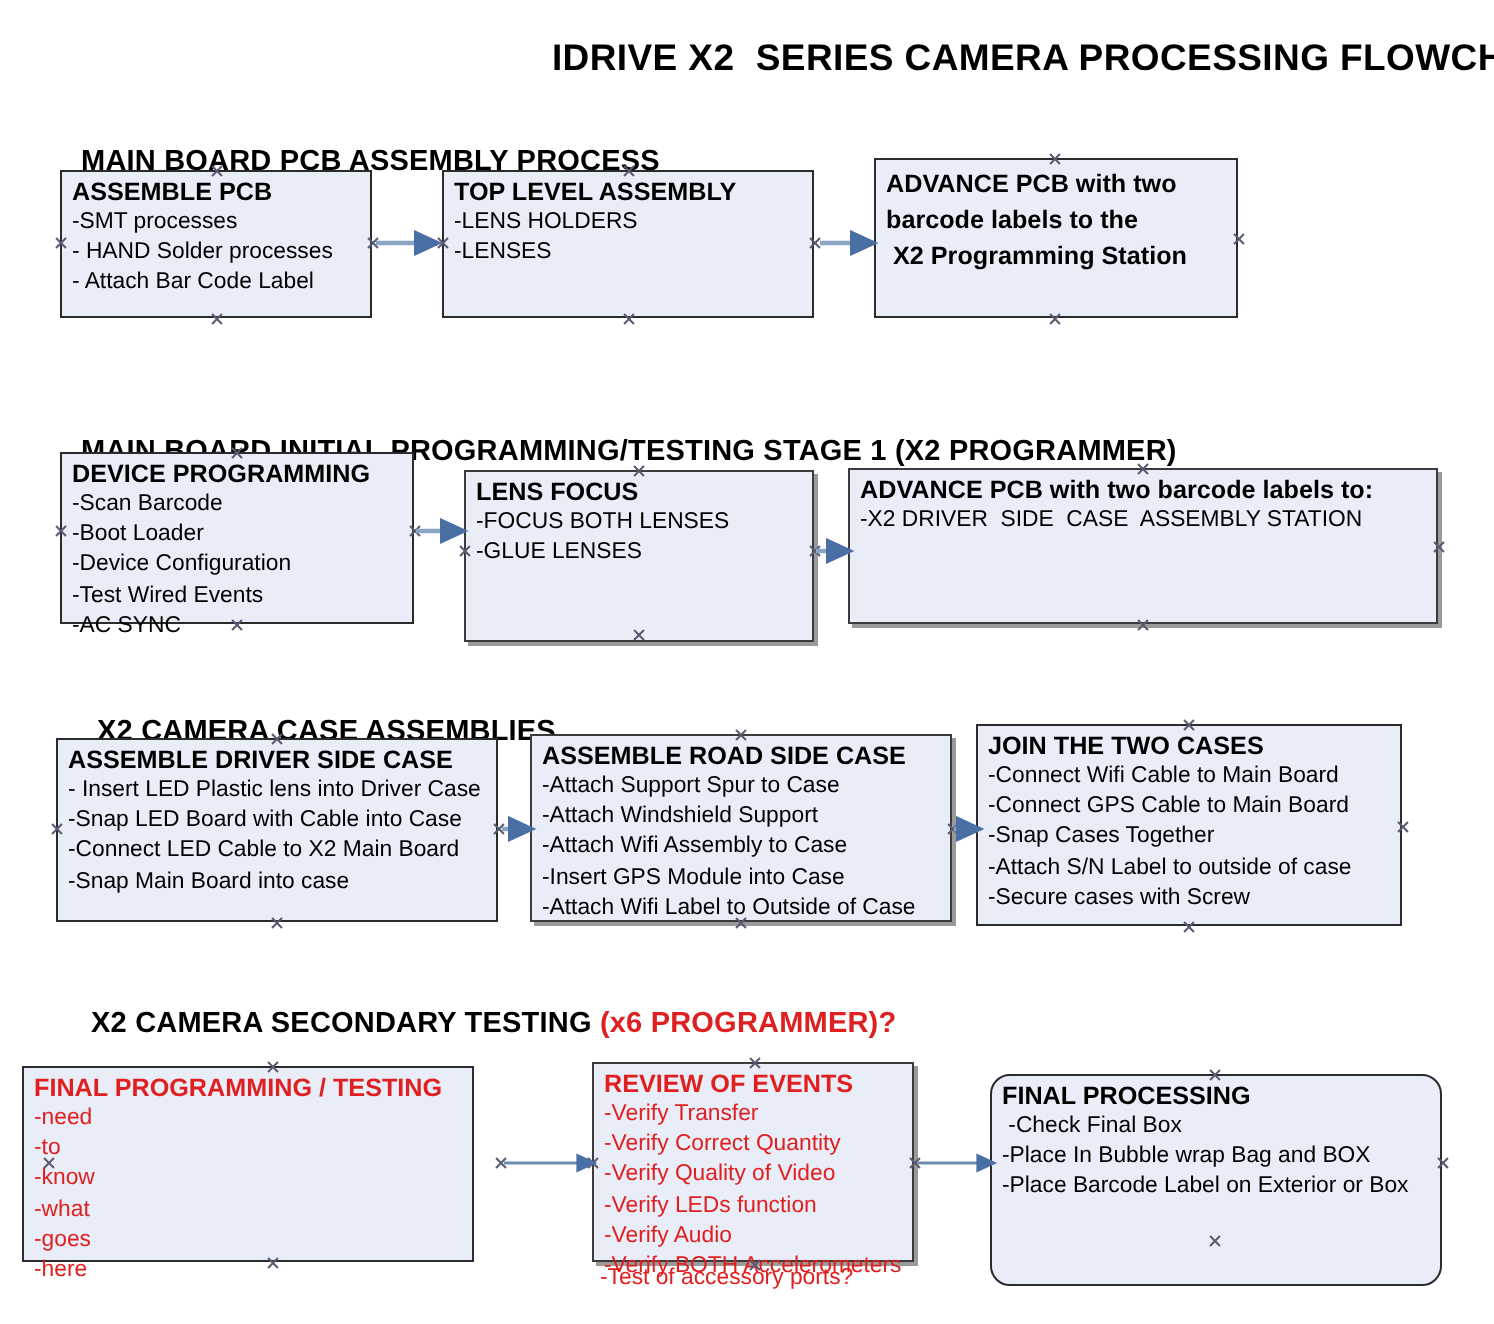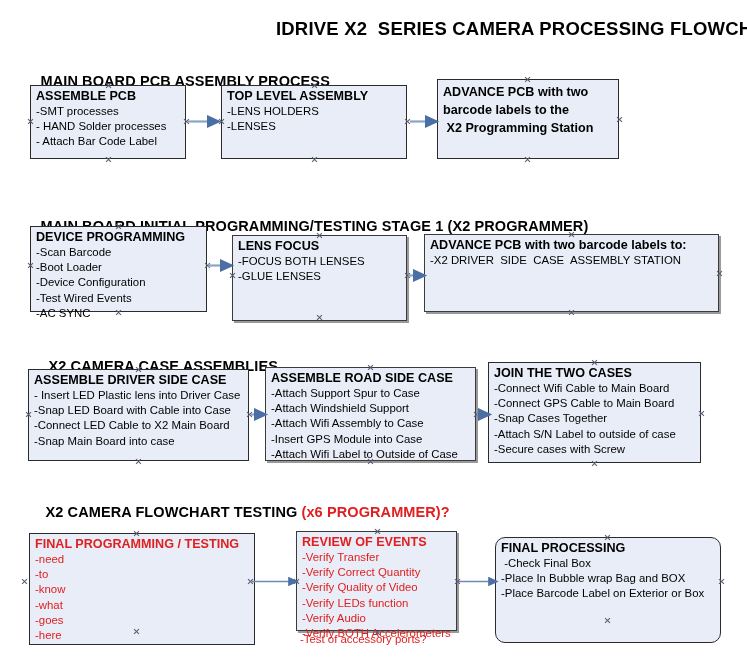--- a/index.html
+++ b/index.html
@@ -235,24 +235,24 @@
     <div class="node-line">-Connect GPS Cable to Main Board</div>
     <div class="node-line">-Snap Cases Together</div>
     <div class="node-line">-Attach S/N Label to outside of case</div>
     <div class="node-line">-Secure cases with Screw</div>
   </div>
   <div class="handle" style="left:591px; top:359px;"></div>
   <div class="handle" style="left:591px; top:460px;"></div>
   <div class="handle" style="left:698px; top:410px;"></div>
 
   <div class="section-heading" style="left:29px; top:488px;">
-    <span>X2 CAMERA FLOWCHART TESTING </span><span class="accent">(x6 PROGRAMMER)?</span>
-  </div>
-
-  <div class="node red" id="n-final-programming" style="left:29px; top:533px; width:226px; height:112px;">
+    <span>X2 CAMERA SECONDARY TESTING </span><span class="accent">(x6 PROGRAMMER)?</span>
+  </div>
+
+  <div class="node red" id="n-final-programming" style="left:11px; top:533px; width:226px; height:98px;">
     <div class="node-title">FINAL PROGRAMMING / TESTING</div>
     <div class="node-line">-need</div>
     <div class="node-line">-to</div>
     <div class="node-line">-know</div>
     <div class="node-line">-what</div>
     <div class="node-line">-goes</div>
     <div class="node-line">-here</div>
   </div>
   <div class="handle" style="left:133px; top:530px;"></div>
   <div class="handle" style="left:133px; top:628px;"></div>

